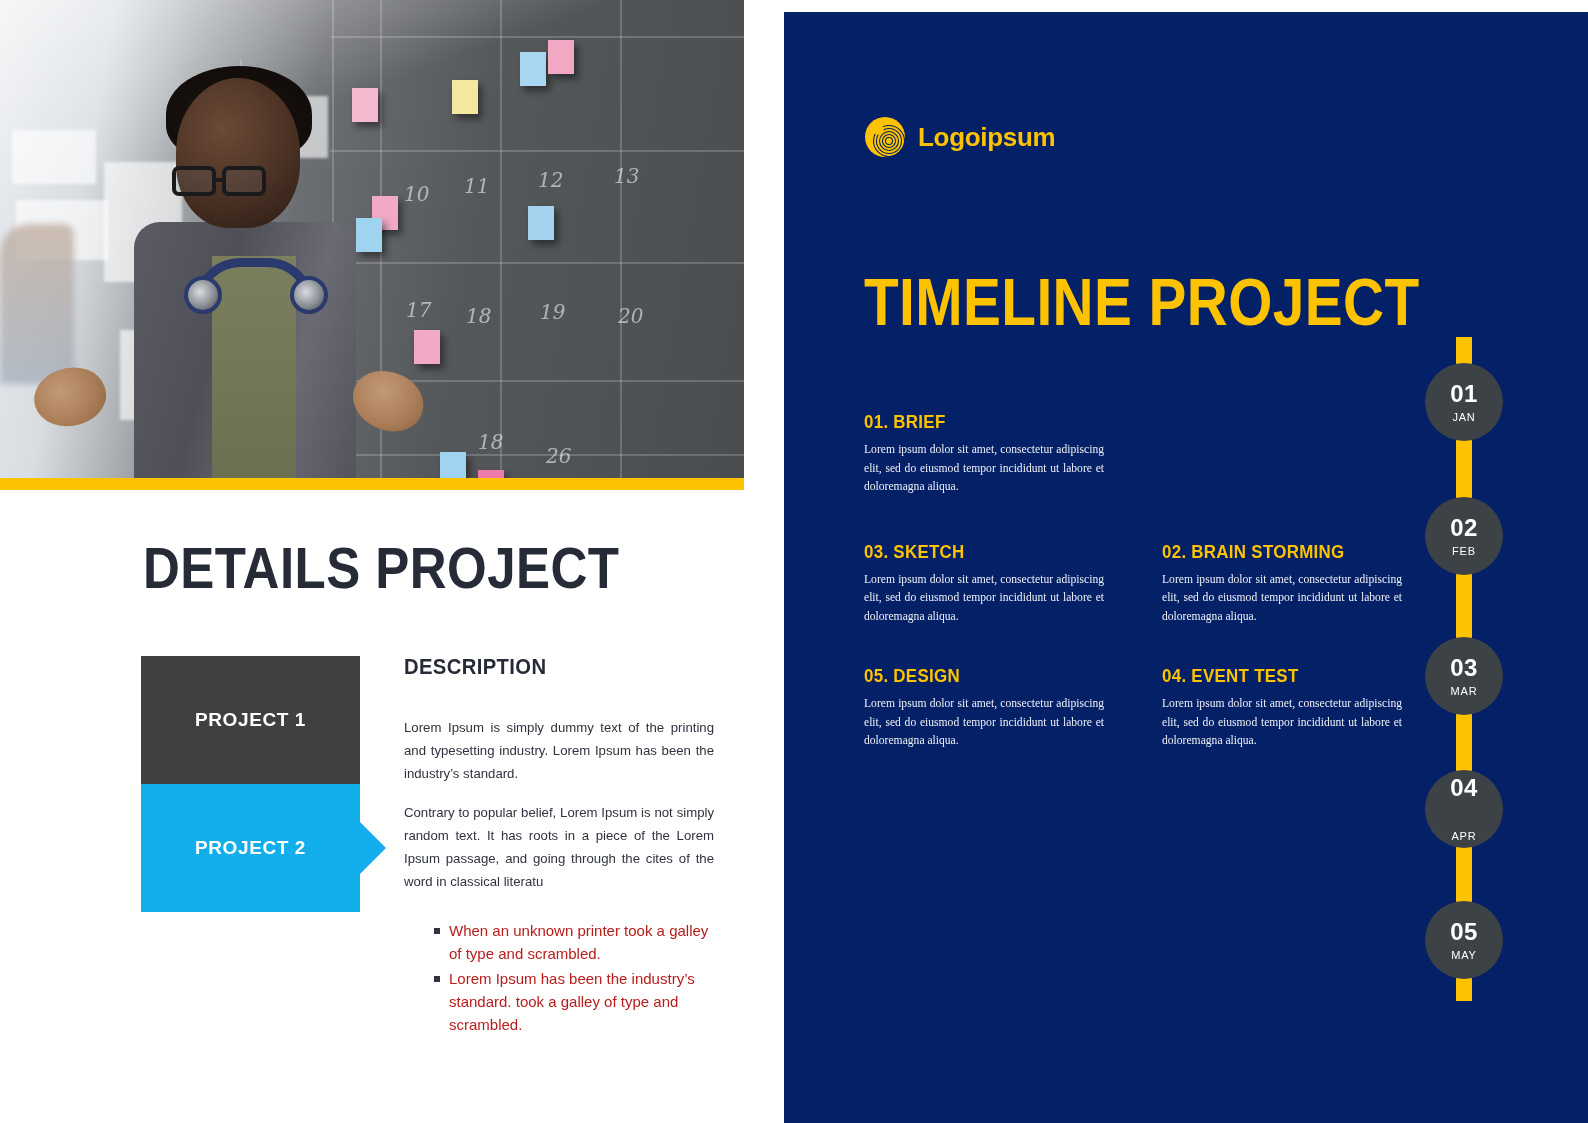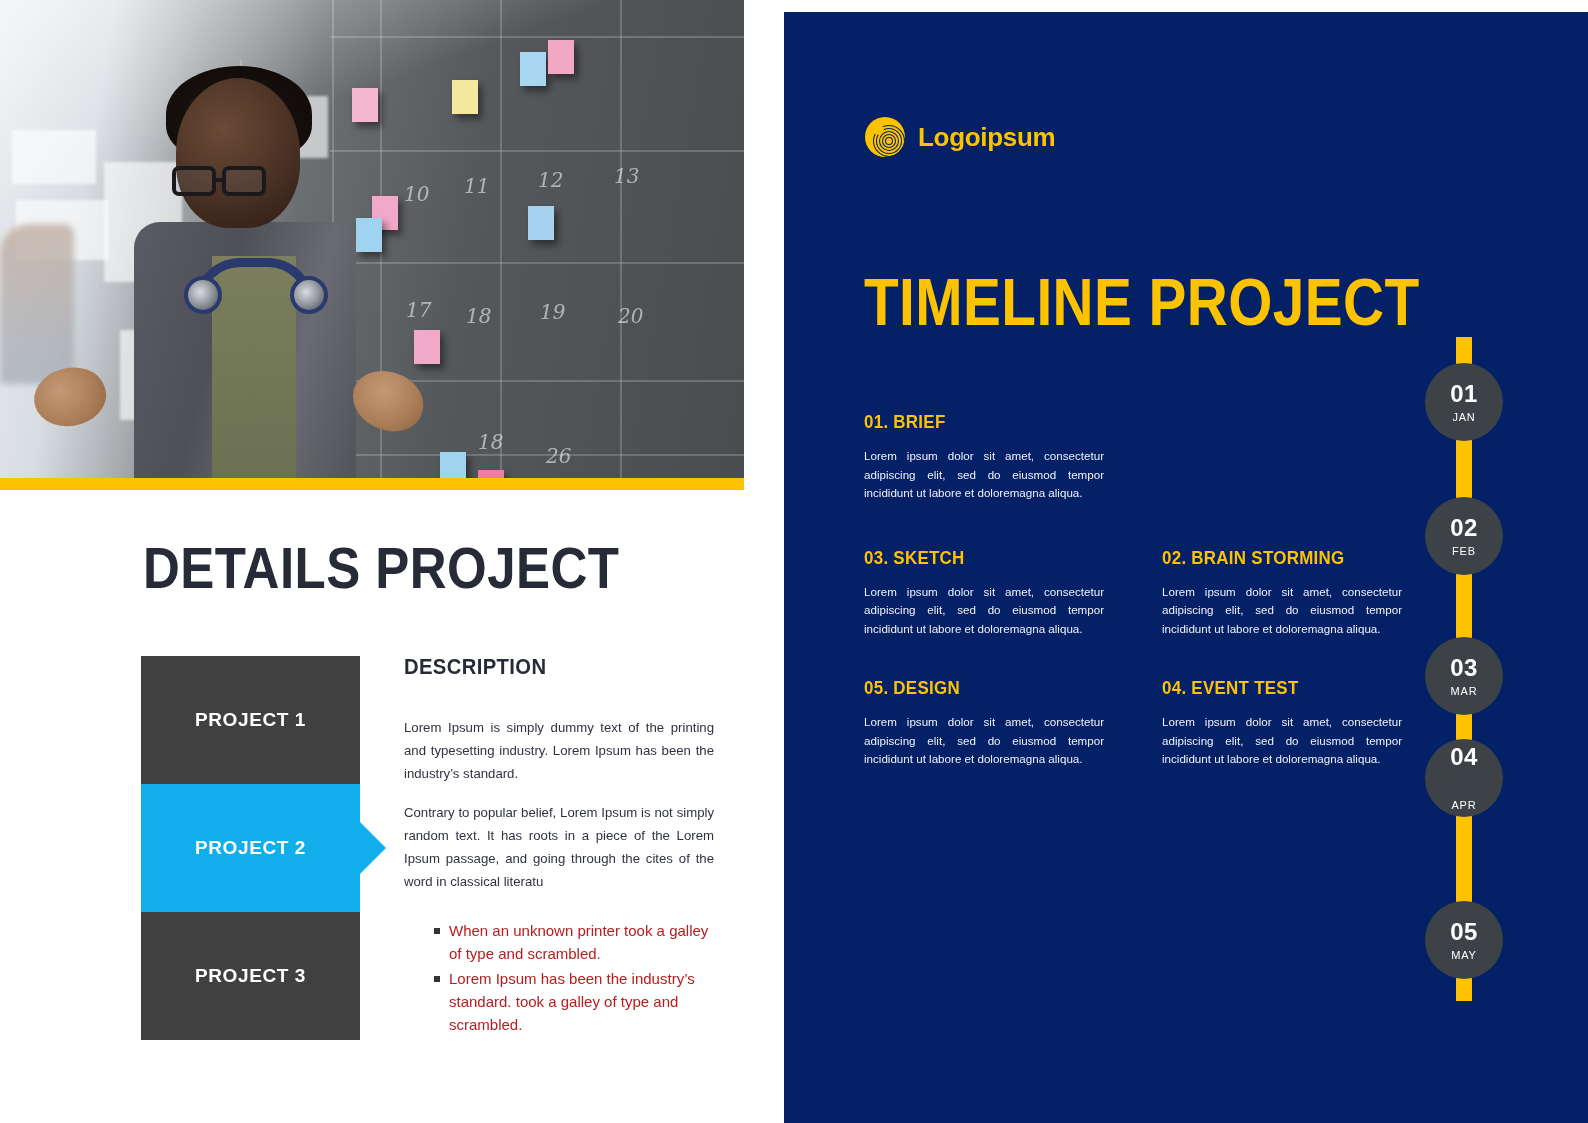--- a/index.html
+++ b/index.html
@@ -146,22 +146,23 @@
 
   #phases { position:absolute; left:80px; top:400px; width:540px; }
   .phase-row { display:flex; gap:58px; }
   .phase { width:240px; }
   .phase-title {
     font-family:"Liberation Sans Narrow","Liberation Sans",sans-serif;
     font-weight:bold; font-size:18px; color:#FDC300; letter-spacing:.3px;
     transform:scaleX(.94); transform-origin:left center; white-space:nowrap;
   }
   .phase-body {
-    margin-top:14px; font-size:11.6px; line-height:18.5px; color:#eef1f7;
+    margin-top:8px; font-size:11.6px; line-height:18.5px; color:#eef1f7;
     text-align:justify;
+    font-family:Liberation Serif, serif;
   }
   #phase-single { margin-bottom:45px; }
   #phase-row-1 { margin-bottom:40px; }
 
   
   #rail {
     position:absolute; left:1456px; top:337px; width:16px; height:664px; background:#FDC300;
   }
   .milestone {
     position:absolute; left:1425px; width:78px; height:78px; border-radius:50%;
@@ -240,23 +241,20 @@
 
     <div id="details-title">DETAILS PROJECT</div>
 
     <div id="project-stack">
       <div class="project-box navy">
         <span>PROJECT 1</span>
       </div>
       <div class="project-box active">
         <span>PROJECT 2</span>
       </div>
-      <div class="project-box navy">
-        <span>PROJECT 3</span>
-      </div>
     </div>
 
     <div id="desc-col">
       <div id="desc-heading">DESCRIPTION</div>
       <p class="desc-p" id="desc-p2">Lorem Ipsum is simply dummy text of the printing and typesetting industry. Lorem Ipsum has been the industry’s standard.</p>
       <p class="desc-p">Contrary to popular belief, Lorem Ipsum is not simply random text. It has roots in a piece of the Lorem Ipsum passage, and going through the cites of the word in classical literatu</p>
       <ul id="desc-list">
         <li>When an unknown printer took a galley of type and scrambled.</li>
         <li>Lorem Ipsum has been the industry’s standard. took a galley of type and scrambled.</li>
       </ul>
@@ -321,21 +319,21 @@
     <span class="ms-mon">JAN</span>
   </div>
   <div class="milestone" style="top:497px;">
     <span class="ms-num">02</span>
     <span class="ms-mon">FEB</span>
   </div>
   <div class="milestone" style="top:637px;">
     <span class="ms-num">03</span>
     <span class="ms-mon">MAR</span>
   </div>
-  <div class="milestone" style="top:739px;gap:25px;">
+  <div class="milestone" style="top:770px;gap:25px;">
     <span class="ms-num">04</span>
     <span class="ms-mon">APR</span>
   </div>
   <div class="milestone" style="top:901px;">
     <span class="ms-num">05</span>
     <span class="ms-mon">MAY</span>
   </div>
 
 </div>
 

